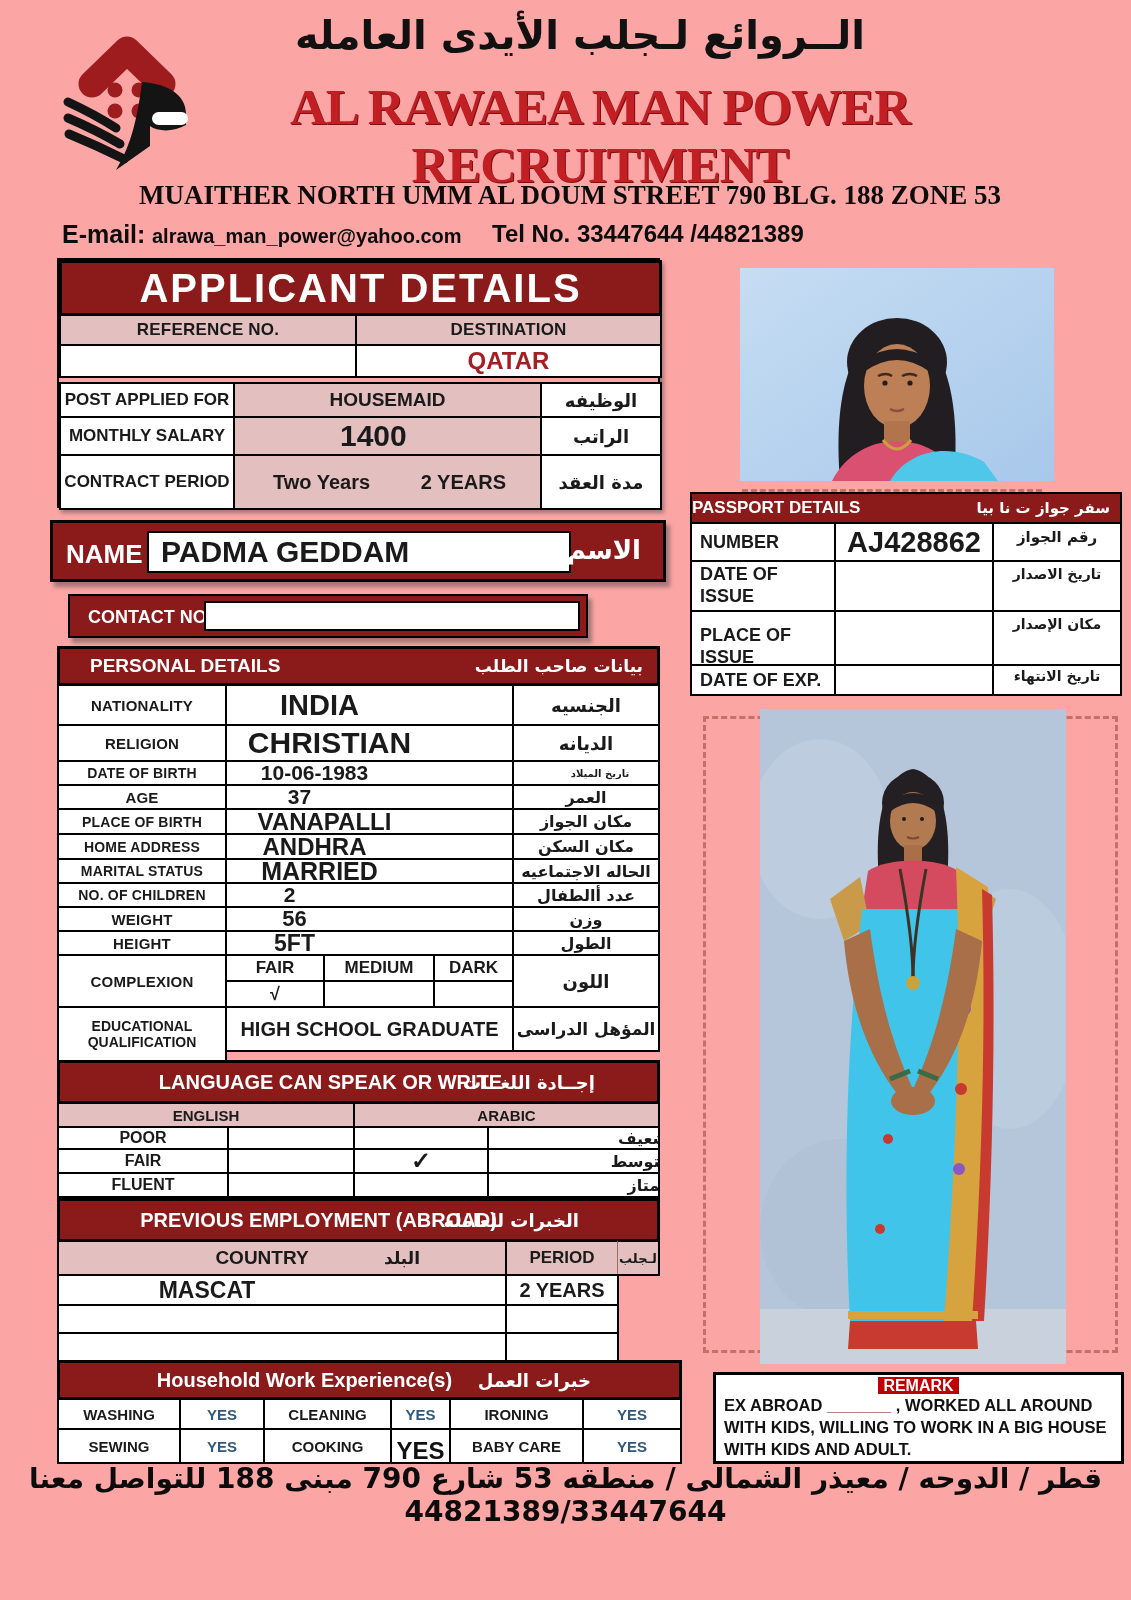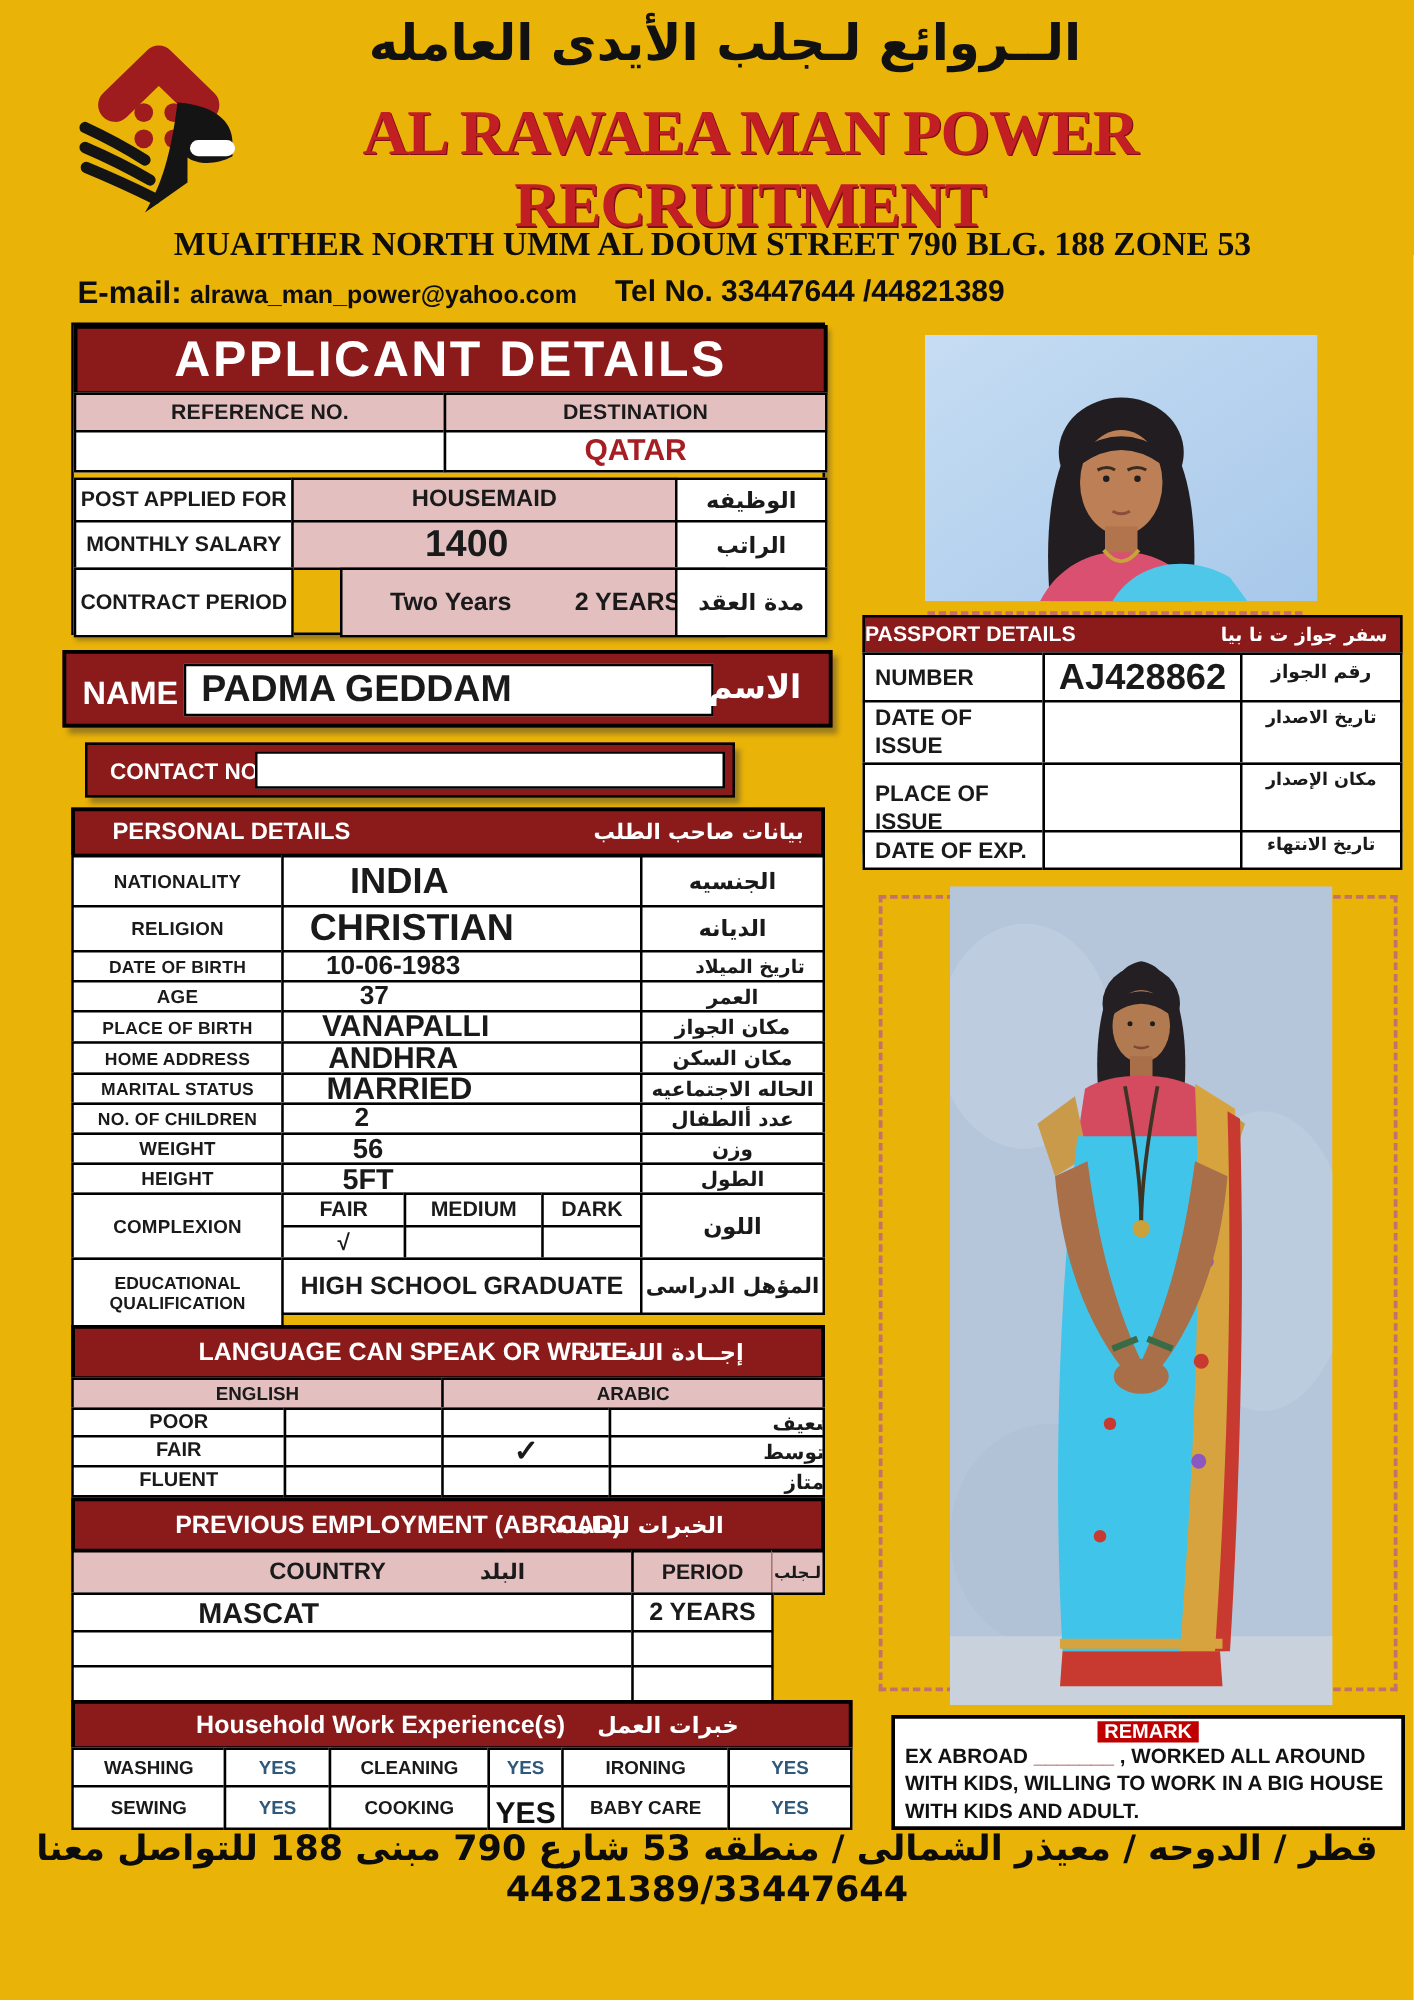--- a/index.html
+++ b/index.html
@@ -1,16 +1,16 @@
 <!DOCTYPE html>
 <html><head>
 <meta charset="utf-8">
 <style>
   html,body{margin:0;padding:0;background:#ffffff;}
-  .page{position:relative;width:1131px;height:1600px;background:#eab308;overflow:hidden;
+  .page{position:relative;width:1131px;height:1600px;background:#fca5a5;overflow:hidden;
         font-family:"Liberation Sans",sans-serif;}
   .abs{position:absolute;box-sizing:border-box;}
   .c{position:absolute;box-sizing:border-box;border:2px solid #000;display:flex;
      align-items:center;justify-content:center;font-weight:bold;background:#fff;color:#1a1a1a;}
   .maroon{background:#8B1A1A;color:#fff;}
   .pink{background:#E3BFBF;}
   .ar{font-family:"DejaVu Sans",sans-serif;}
   .serif{font-family:"Liberation Serif",serif;}
   .shadow{box-shadow:4px 5px 4px rgba(60,60,60,.45);}
   .lbl{font-size:15px;letter-spacing:.2px;}
@@ -55,21 +55,21 @@
 
     <div class="c" style="left:0;top:122px;width:176px;height:36px;font-size:17px;">POST APPLIED FOR</div>
     <div class="c pink" style="left:174px;top:122px;width:309px;height:36px;font-size:19px;">HOUSEMAID</div>
     <div class="c ar" style="left:481px;top:122px;width:122px;height:36px;font-size:18px;">الوظيفه</div>
 
     <div class="c" style="left:0;top:156px;width:176px;height:40px;font-size:17px;">MONTHLY SALARY</div>
     <div class="c pink" style="left:174px;top:156px;width:309px;height:40px;font-size:30px;justify-content:flex-start;padding-left:105px;">1400</div>
     <div class="c ar" style="left:481px;top:156px;width:122px;height:40px;font-size:18px;">الراتب</div>
 
     <div class="c" style="left:0;top:194px;width:176px;height:56px;font-size:17px;">CONTRACT PERIOD</div>
-    <div class="c pink" style="left:174px;top:194px;width:309px;height:56px;margin-left:39px;">
+    <div class="c pink" style="left:174px;top:194px;width:309px;height:56px;">
       <span style="position:absolute;left:38px;font-size:20px;">Two Years</span>
       <span style="position:absolute;right:34px;font-size:20px;">2 YEARS</span>
     </div>
     <div class="c ar" style="left:481px;top:194px;width:122px;height:56px;font-size:18px;">مدة العقد</div>
   </div>
 
   <div class="wrap maroon shadow" style="left:50px;top:520px;width:616px;height:62px;border:3px solid #000;">
     <span class="abs" style="left:13px;top:16px;font-size:26px;font-weight:bold;color:#fff;">NAME</span>
     <div class="abs" style="left:80px;top:8px;width:424px;height:42px;background:#fff;border:2px solid #000;display:flex;align-items:center;margin-left:14px;">
       <span style="padding-left:12px;font-size:30px;font-weight:bold;color:#1a1a1a;">PADMA GEDDAM</span>
@@ -93,21 +93,21 @@
     <div class="c lbl" style="left:0;top:38px;width:170px;height:42px;">NATIONALITY</div>
     <div class="c" style="left:168px;top:38px;width:289px;height:42px;font-size:29px;padding-right:100px;">INDIA</div>
     <div class="c ar" style="left:455px;top:38px;width:148px;height:42px;font-size:18px;">الجنسيه</div>
 
     <div class="c lbl" style="left:0;top:78px;width:170px;height:38px;">RELIGION</div>
     <div class="c" style="left:168px;top:78px;width:289px;height:38px;font-size:30px;padding-right:80px;">CHRISTIAN</div>
     <div class="c ar" style="left:455px;top:78px;width:148px;height:38px;font-size:18px;">الديانه</div>
 
     <div class="c lbl" style="left:0;top:114px;width:170px;height:26px;font-size:14px;">DATE OF BIRTH</div>
     <div class="c" style="left:168px;top:114px;width:289px;height:26px;font-size:21px;padding-right:110px;">10-06-1983</div>
-    <div class="c ar" style="left:455px;top:114px;width:148px;height:26px;font-size:15px;padding-left:28px;">تاريخ الميلاد</div>
+    <div class="c ar" style="left:455px;top:114px;width:148px;height:26px;font-size:10px;padding-left:28px;">تاريخ الميلاد</div>
 
     <div class="c lbl" style="left:0;top:138px;width:170px;height:26px;">AGE</div>
     <div class="c" style="left:168px;top:138px;width:289px;height:26px;font-size:21px;padding-right:140px;">37</div>
     <div class="c ar" style="left:455px;top:138px;width:148px;height:26px;font-size:16px;">العمر</div>
 
     <div class="c lbl" style="left:0;top:162px;width:170px;height:27px;font-size:14px;">PLACE OF BIRTH</div>
     <div class="c" style="left:168px;top:162px;width:289px;height:27px;font-size:24px;padding-right:90px;">VANAPALLI</div>
     <div class="c ar" style="left:455px;top:162px;width:148px;height:27px;font-size:16px;">مكان الجواز</div>
 
     <div class="c lbl" style="left:0;top:187px;width:170px;height:27px;font-size:14px;">HOME ADDRESS</div>

